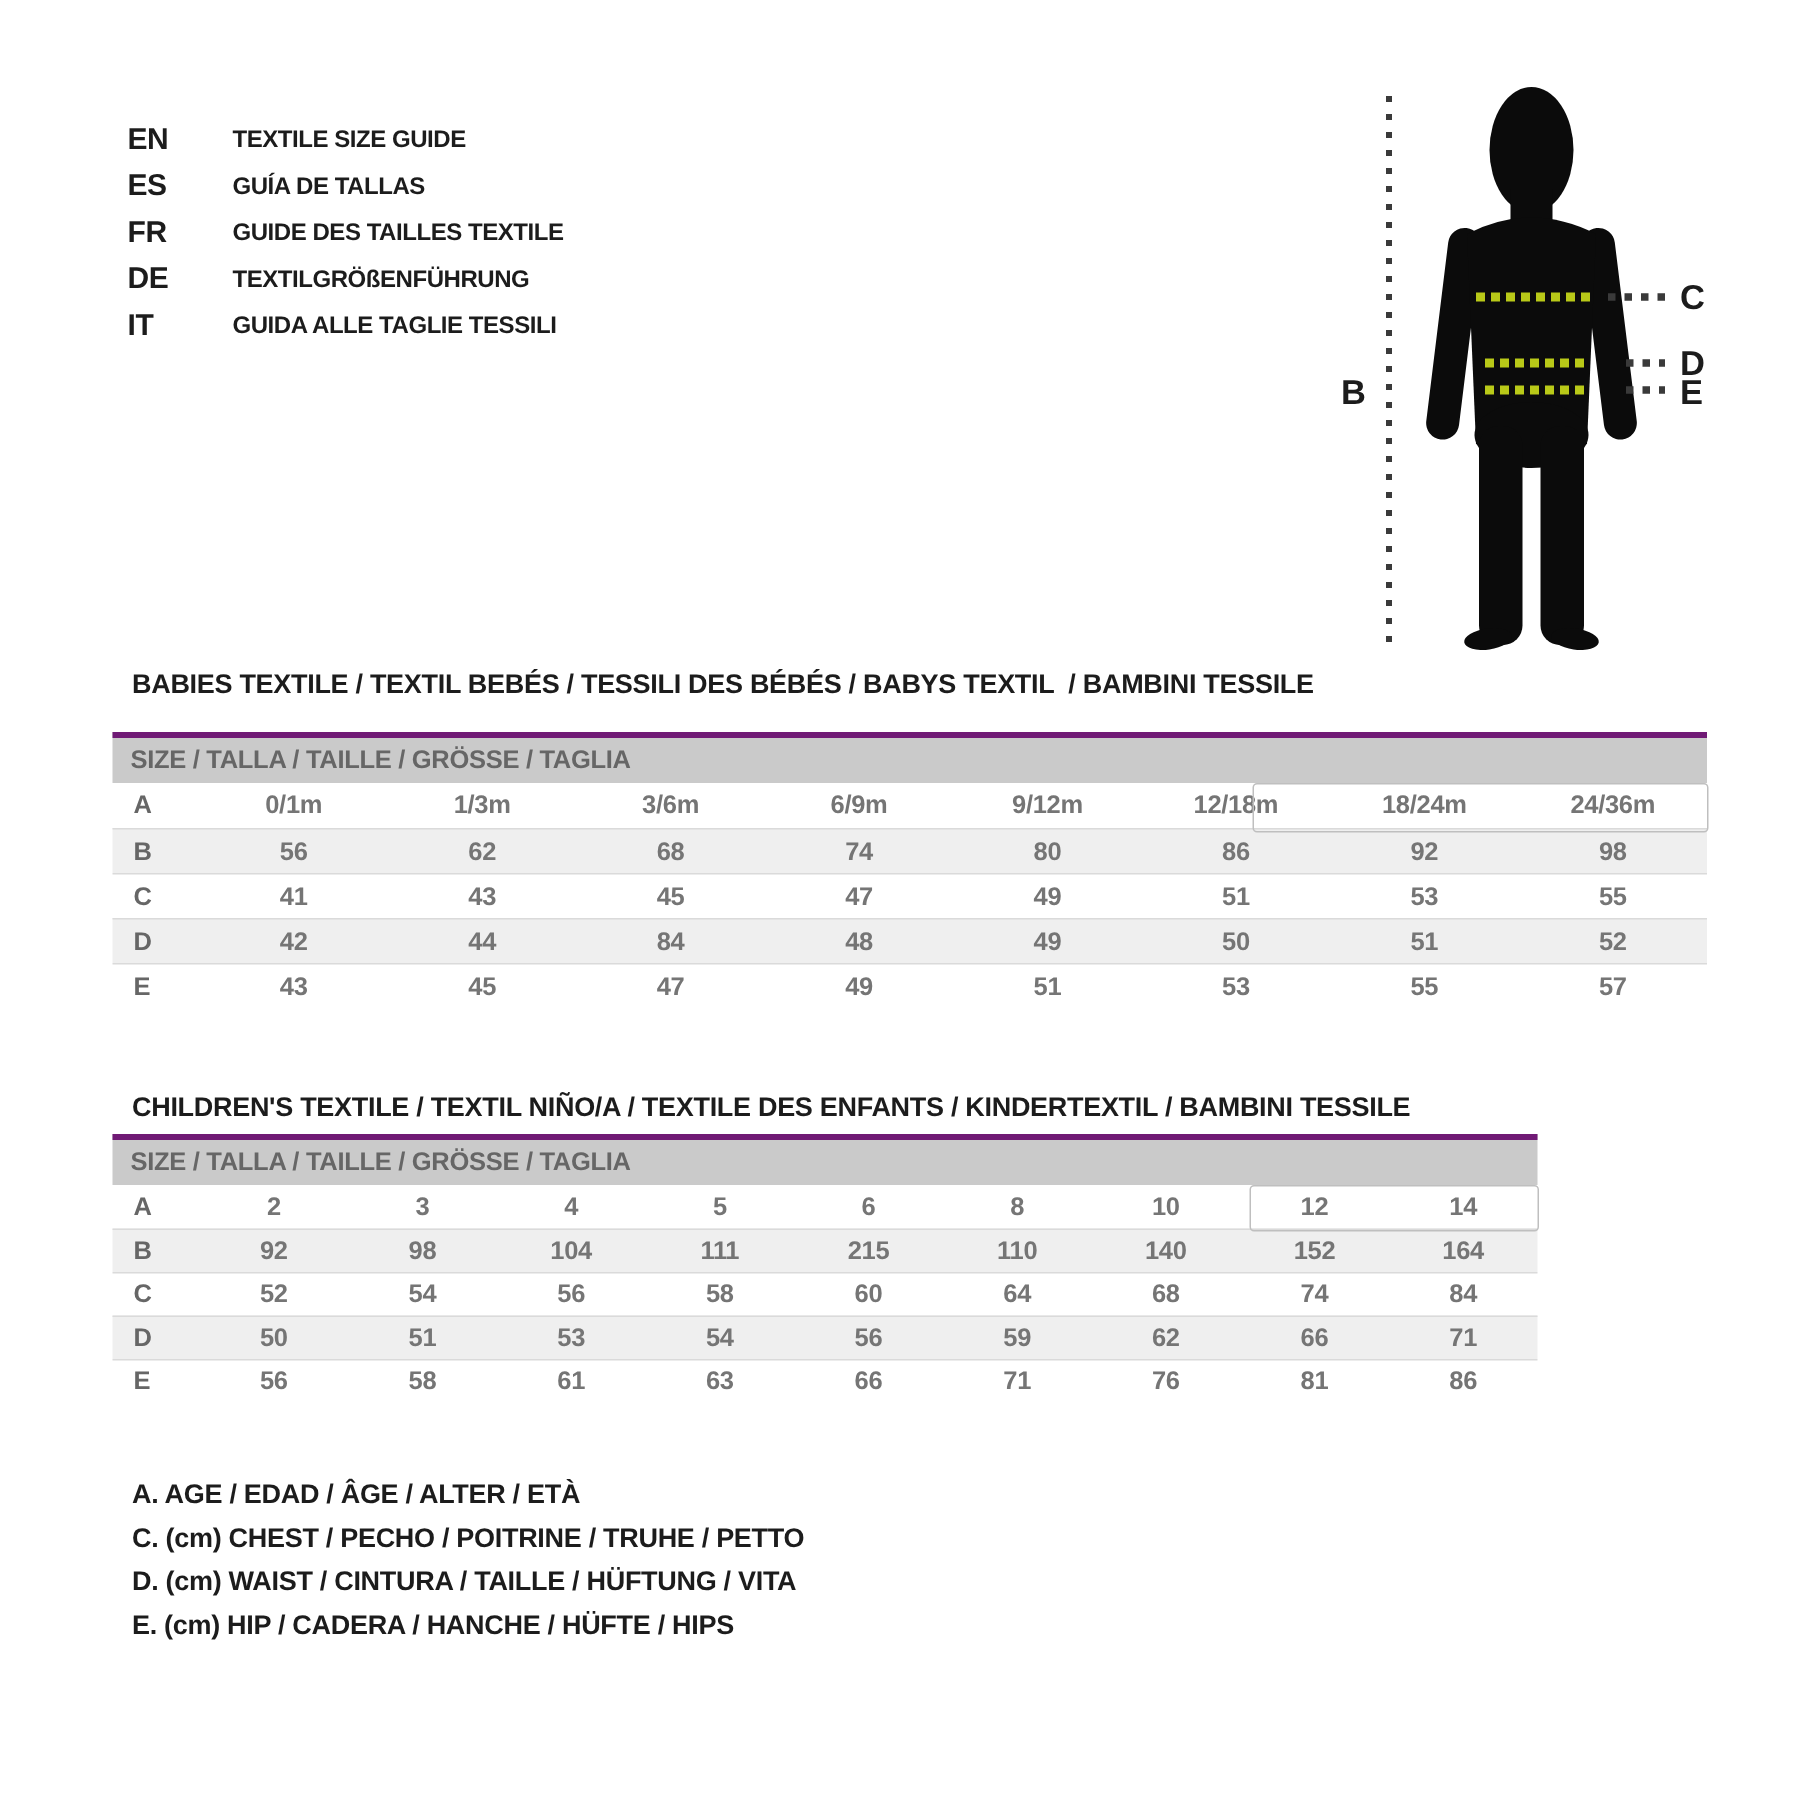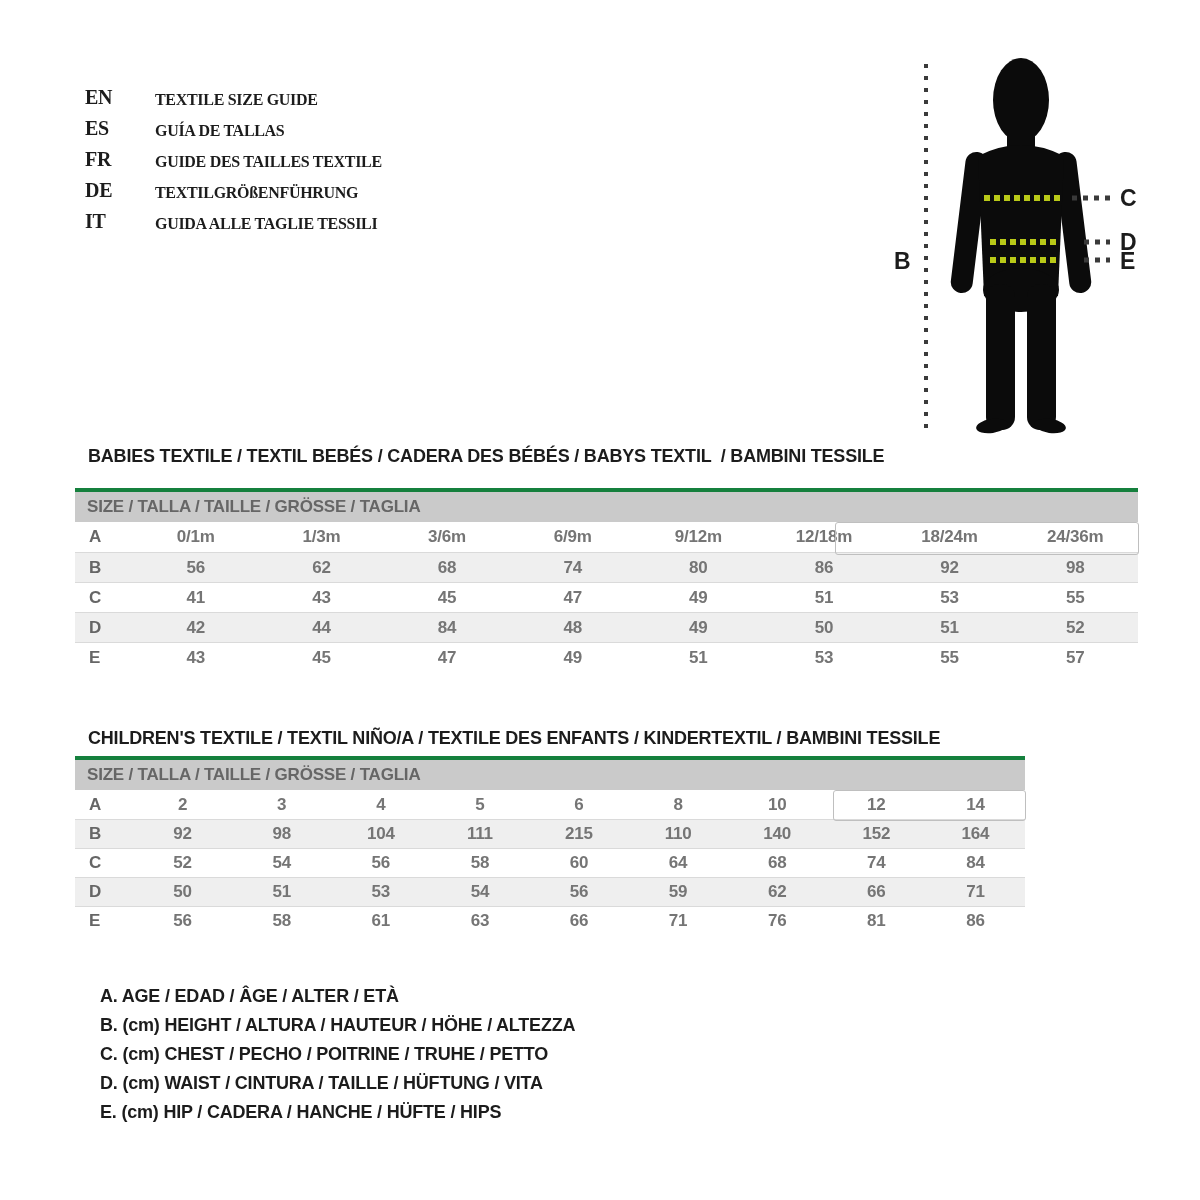--- a/index.html
+++ b/index.html
@@ -2,53 +2,53 @@
 <html><head>
 <meta charset="utf-8">
 <style>
   html,body{margin:0;padding:0;}
   body{
     width:1200px;height:1200px;position:relative;background:#ffffff;
     font-family:"Liberation Sans", sans-serif;color:#1c1c1c;overflow:hidden;
   }
   
   .lang-block{position:absolute;left:85px;top:78px;}
-  .lang-row{display:flex;height:31px;align-items:flex-end;font-family:Liberation Serif, serif;}
+  .lang-row{display:flex;height:31px;align-items:center;}
   .lang-code{width:70px;font-weight:700;font-size:20px;letter-spacing:-0.3px;}
   .lang-label{font-weight:700;font-size:16px;letter-spacing:-0.3px;white-space:pre;}
   
   .figure-wrap{position:absolute;left:880px;top:40px;width:320px;height:400px;}
   .figure-wrap svg text{font-family:"Liberation Sans",sans-serif;font-weight:700;}
   
   .section-title{position:absolute;left:88px;font-weight:700;font-size:18px;letter-spacing:-0.2px;white-space:pre;}
   #title-0{top:446px;}
   #title-1{top:728px;}
   
   .size-table{position:absolute;left:75px;}
   #table-0{top:488px;width:1063px;}
   #table-1{top:756px;width:950px;}
   .thead{
     box-sizing:border-box;height:34px;line-height:29px;background:#cacaca;
-    border-top:4px solid #15803d;color:#666;font-weight:700;font-size:17px;
+    border-top:4px solid #701a75;color:#666;font-weight:700;font-size:17px;
     padding-left:12px;letter-spacing:-0.2px;
   }
   .trow{display:flex;align-items:center;box-sizing:border-box;height:30px;border-top:1px solid #dadada;}
   #table-1 .trow{height:29px;}
   .trow:first-child{border-top:none;}
   .trow.stripe{background:#efefef;}
   .tlabel{width:44px;padding-left:14px;font-weight:700;font-size:17px;color:#666;}
   .tcell{flex:1;text-align:center;font-weight:700;font-size:17px;color:#757575;letter-spacing:-0.2px;}
   .highlight-box{
     position:absolute;border:1px solid #bfbfbf;border-radius:3px;background:transparent;
     pointer-events:none;
   }
   #table-0 .highlight-box{left:760px;top:34px;width:302px;height:31px;}
   #table-1 .highlight-box{left:758px;top:34px;width:191px;height:29px;}
   
-  .legend-block{position:absolute;left:100px;top:982px;}
+  .legend-block{position:absolute;left:88px;top:982px;}
   .legend-line{height:29px;display:flex;align-items:center;font-weight:700;font-size:18px;letter-spacing:-0.2px;white-space:pre;}
 </style>
 </head>
 <body>
 
 <div class="lang-block">
     <div class="lang-row">
       <span class="lang-code">EN</span>
       <span class="lang-label">TEXTILE SIZE GUIDE</span>
     </div>
@@ -97,21 +97,21 @@
     <line x1="110" y1="220" x2="180" y2="220" stroke="#b9c918" stroke-width="6" stroke-dasharray="6 4"></line>
     <line x1="204" y1="220" x2="230" y2="220" stroke="#3a3a3a" stroke-width="5" stroke-dasharray="5 6"></line>
 
     <text x="14" y="229" font-size="23" fill="#1c1c1c">B</text>
     <text x="240" y="166" font-size="23" fill="#1c1c1c">C</text>
     <text x="240" y="210" font-size="23" fill="#1c1c1c">D</text>
     <text x="240" y="229" font-size="23" fill="#1c1c1c">E</text>
   </svg>
 </div>
 
-<div class="section-title" id="title-0">BABIES TEXTILE / TEXTIL BEBÉS / CADERA DES BÉBÉS / BABYS TEXTIL  / BAMBINI TESSILE</div>
+<div class="section-title" id="title-0">BABIES TEXTILE / TEXTIL BEBÉS / TESSILI DES BÉBÉS / BABYS TEXTIL  / BAMBINI TESSILE</div>
 <div class="size-table" id="table-0">
   <div class="thead">SIZE / TALLA / TAILLE / GRÖSSE / TAGLIA</div>
   <div class="t-body">
       <div class="trow">
         <div class="tlabel">A</div>
         <div class="tcell">0/1m</div>
         <div class="tcell">1/3m</div>
         <div class="tcell">3/6m</div>
         <div class="tcell">6/9m</div>
         <div class="tcell">9/12m</div>
@@ -230,17 +230,16 @@
         <div class="tcell">76</div>
         <div class="tcell">81</div>
         <div class="tcell">86</div>
       </div>
     </div>
   <div class="highlight-box"></div>
 </div>
 
 <div class="legend-block">
     <div class="legend-line">A. AGE / EDAD / ÂGE / ALTER / ETÀ</div>
-    <div class="legend-line">B. (cm) HEIGHT / ALTURA / HAUTEUR / HÖHE / ALTEZZA</div>
     <div class="legend-line">C. (cm) CHEST / PECHO / POITRINE / TRUHE / PETTO</div>
     <div class="legend-line">D. (cm) WAIST / CINTURA / TAILLE / HÜFTUNG / VITA</div>
     <div class="legend-line">E. (cm) HIP / CADERA / HANCHE / HÜFTE / HIPS</div>
   </div>
 
 </body></html>

